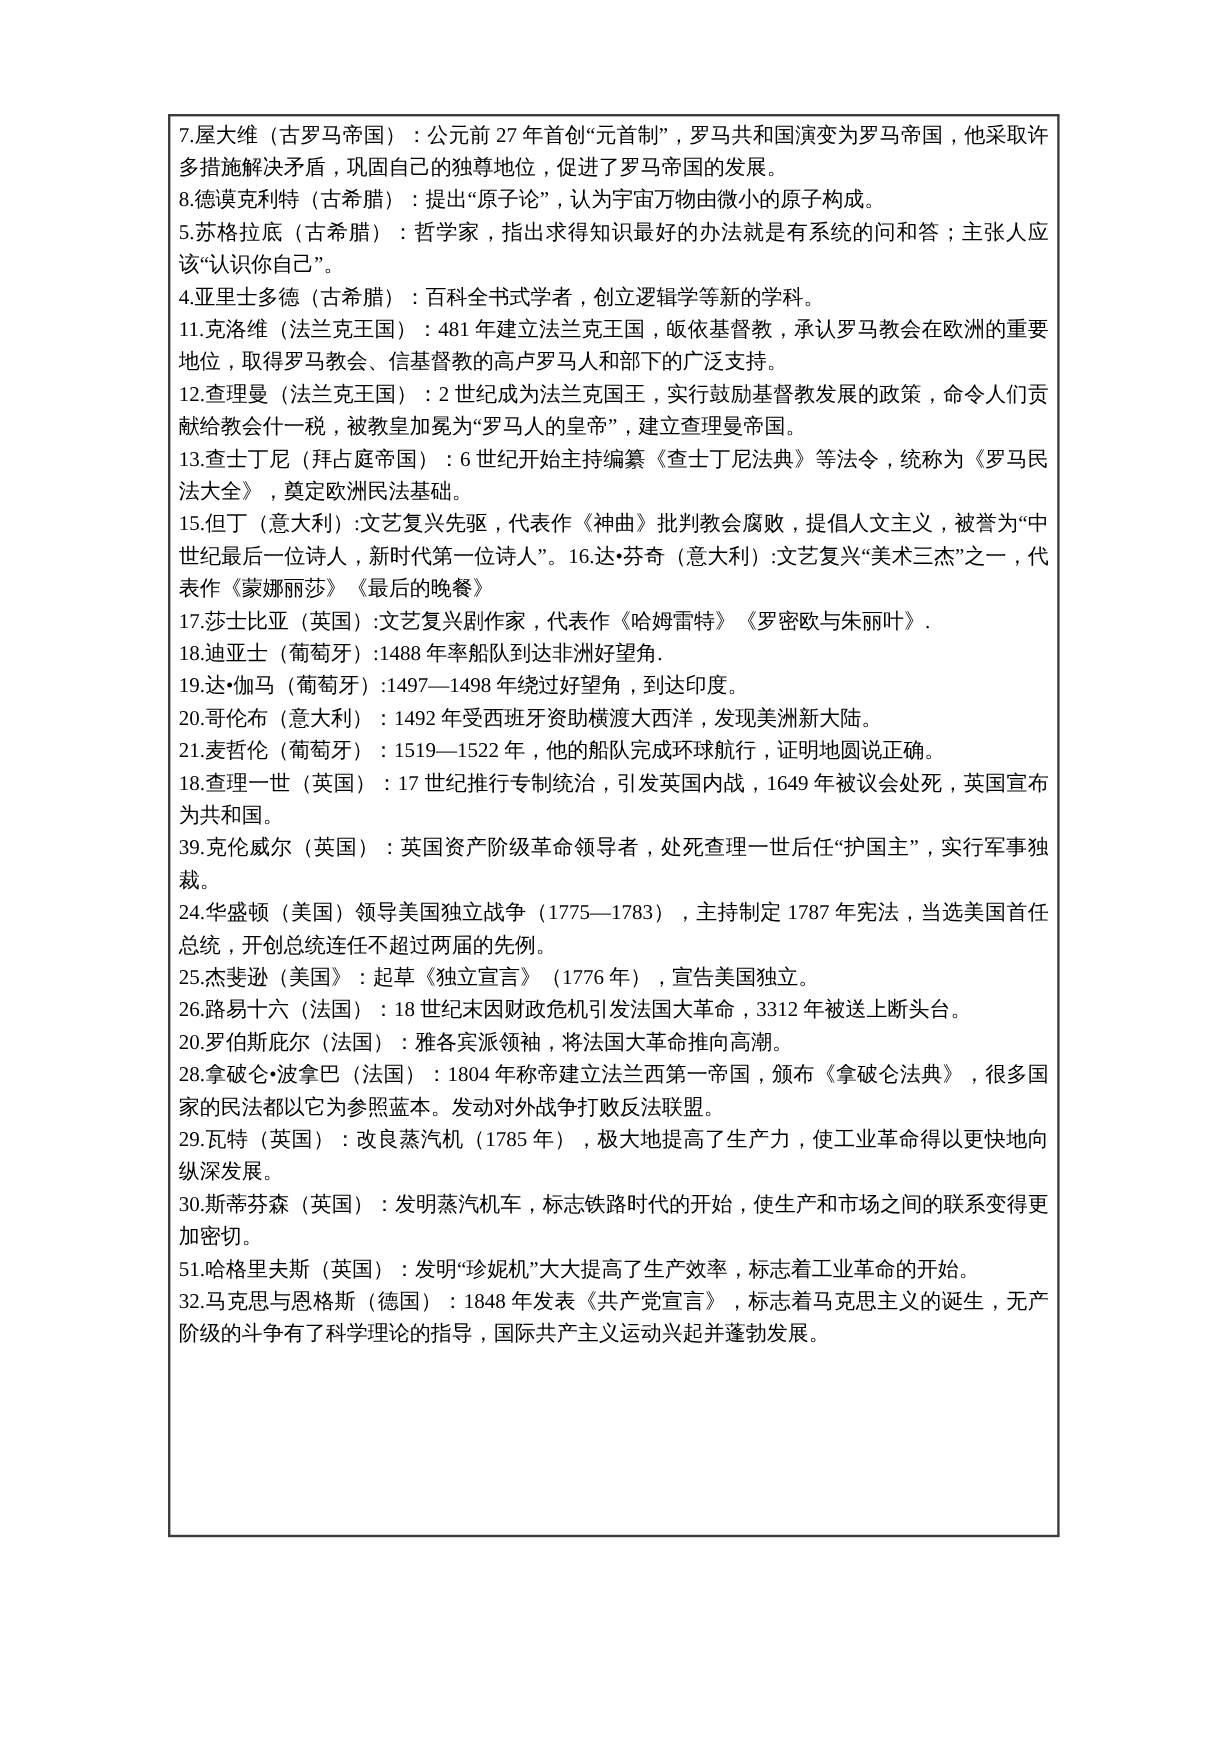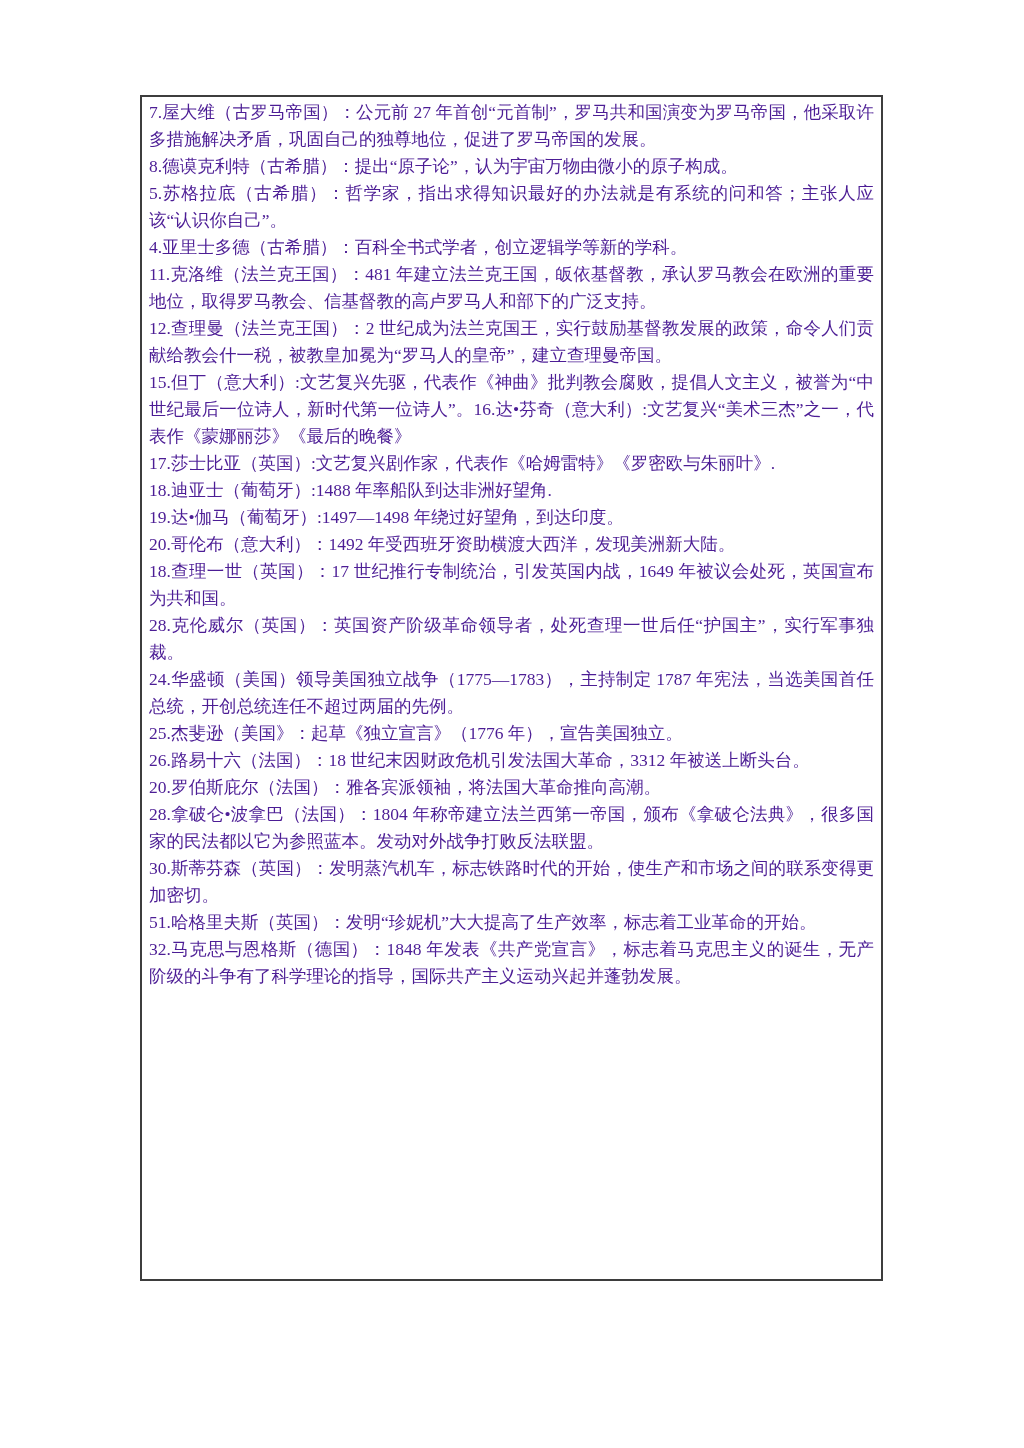--- a/index.html
+++ b/index.html
@@ -29,21 +29,21 @@
     box-sizing: border-box;
     border: 2px solid #3d3d3d;
     padding: 2px 7px 0 7px;
     overflow: hidden;
   }
   .para {
     margin: 0;
     padding: 0;
     font-size: 17.5px;
     line-height: 27px;
-    color: #4c1d95;
+    color: #000000;
     text-align: justify;
     text-justify: inter-character;
     word-break: break-all;
     font-weight: 500;
   }
 </style>
 </head>
 <body>
 
 <div class="sheet">
@@ -54,47 +54,50 @@
       <p class="para">8.德谟克利特（古希腊）：提出“原子论”，认为宇宙万物由微小的原子构成。</p>
 
       <p class="para">5.苏格拉底（古希腊）：哲学家，指出求得知识最好的办法就是有系统的问和答；主张人应该“认识你自己”。</p>
 
       <p class="para">4.亚里士多德（古希腊）：百科全书式学者，创立逻辑学等新的学科。</p>
 
       <p class="para">11.克洛维（法兰克王国）：481 年建立法兰克王国，皈依基督教，承认罗马教会在欧洲的重要地位，取得罗马教会、信基督教的高卢罗马人和部下的广泛支持。</p>
 
       <p class="para">12.查理曼（法兰克王国）：2 世纪成为法兰克国王，实行鼓励基督教发展的政策，命令人们贡献给教会什一税，被教皇加冕为“罗马人的皇帝”，建立查理曼帝国。</p>
 
+      <p class="para">13.查士丁尼（拜占庭帝国）：6 世纪开始主持编纂《查士丁尼法典》等法令，统称为《罗马民法大全》，奠定欧洲民法基础。</p>
 
 
       <p class="para">15.但丁（意大利）:文艺复兴先驱，代表作《神曲》批判教会腐败，提倡人文主义，被誉为“中世纪最后一位诗人，新时代第一位诗人”。16.达•芬奇（意大利）:文艺复兴“美术三杰”之一，代表作《蒙娜丽莎》《最后的晚餐》</p>
 
       <p class="para">17.莎士比亚（英国）:文艺复兴剧作家，代表作《哈姆雷特》《罗密欧与朱丽叶》.</p>
 
       <p class="para">18.迪亚士（葡萄牙）:1488 年率船队到达非洲好望角.</p>
 
       <p class="para">19.达•伽马（葡萄牙）:1497—1498 年绕过好望角，到达印度。</p>
 
       <p class="para">20.哥伦布（意大利）：1492 年受西班牙资助横渡大西洋，发现美洲新大陆。</p>
 
+      <p class="para">21.麦哲伦（葡萄牙）：1519—1522 年，他的船队完成环球航行，证明地圆说正确。</p>
 
       <p class="para">18.查理一世（英国）：17 世纪推行专制统治，引发英国内战，1649 年被议会处死，英国宣布为共和国。</p>
 
-      <p class="para">28.克伦威尔（英国）：英国资产阶级革命领导者，处死查理一世后任“护国主”，实行军事独裁。</p>
+      <p class="para">39.克伦威尔（英国）：英国资产阶级革命领导者，处死查理一世后任“护国主”，实行军事独裁。</p>
 
       <p class="para">24.华盛顿（美国）领导美国独立战争（1775—1783），主持制定 1787 年宪法，当选美国首任总统，开创总统连任不超过两届的先例。</p>
 
       <p class="para">25.杰斐逊（美国》：起草《独立宣言》（1776 年），宣告美国独立。</p>
 
       <p class="para">26.路易十六（法国）：18 世纪末因财政危机引发法国大革命，3312 年被送上断头台。</p>
 
       <p class="para">20.罗伯斯庇尔（法国）：雅各宾派领袖，将法国大革命推向高潮。</p>
 
       <p class="para">28.拿破仑•波拿巴（法国）：1804 年称帝建立法兰西第一帝国，颁布《拿破仑法典》，很多国家的民法都以它为参照蓝本。发动对外战争打败反法联盟。</p>
 
+      <p class="para">29.瓦特（英国）：改良蒸汽机（1785 年），极大地提高了生产力，使工业革命得以更快地向纵深发展。</p>
 
       <p class="para">30.斯蒂芬森（英国）：发明蒸汽机车，标志铁路时代的开始，使生产和市场之间的联系变得更加密切。</p>
 
       <p class="para">51.哈格里夫斯（英国）：发明“珍妮机”大大提高了生产效率，标志着工业革命的开始。</p>
 
       <p class="para">32.马克思与恩格斯（德国）：1848 年发表《共产党宣言》，标志着马克思主义的诞生，无产阶级的斗争有了科学理论的指导，国际共产主义运动兴起并蓬勃发展。</p>
     </div>
 </div>
 
 </body></html>

